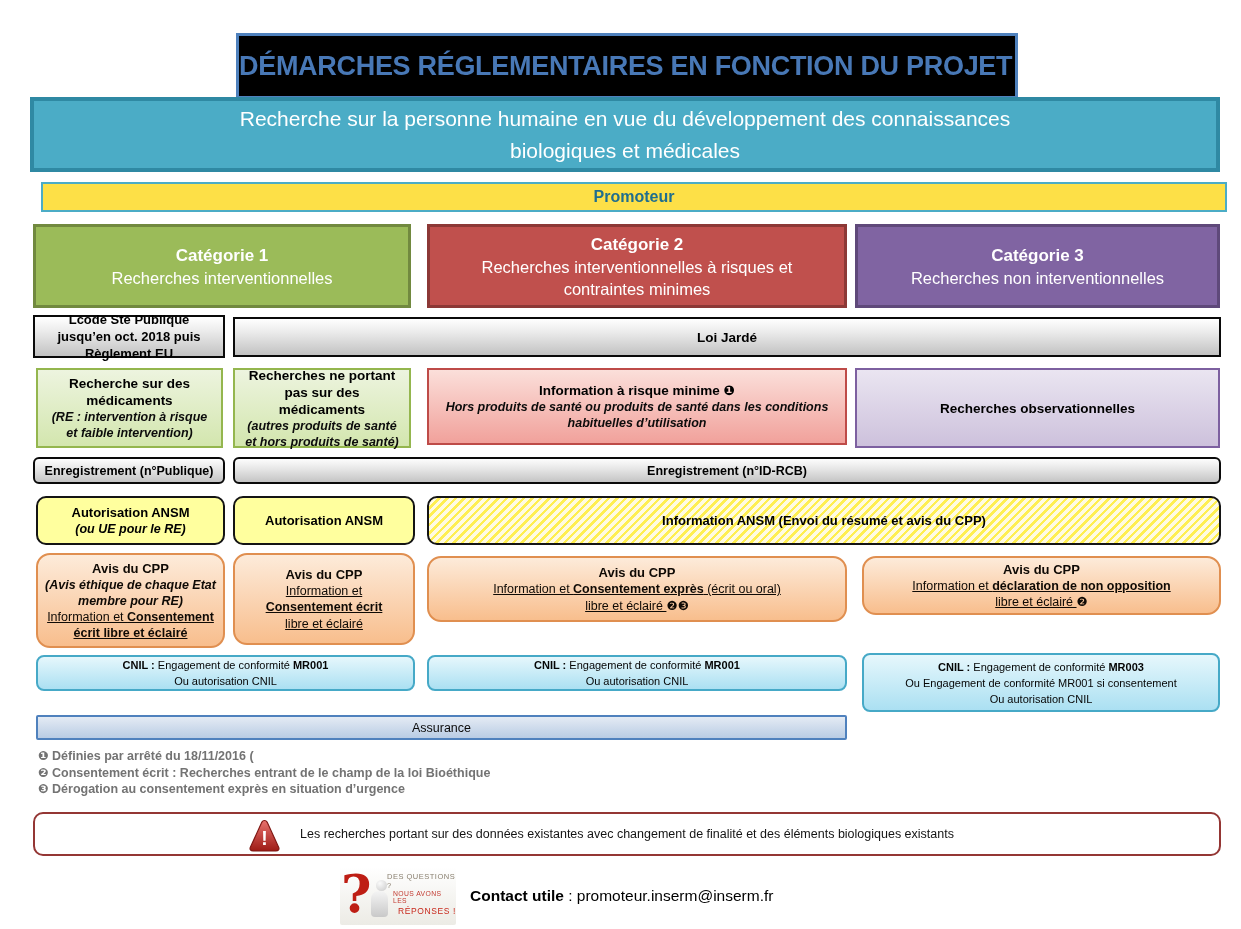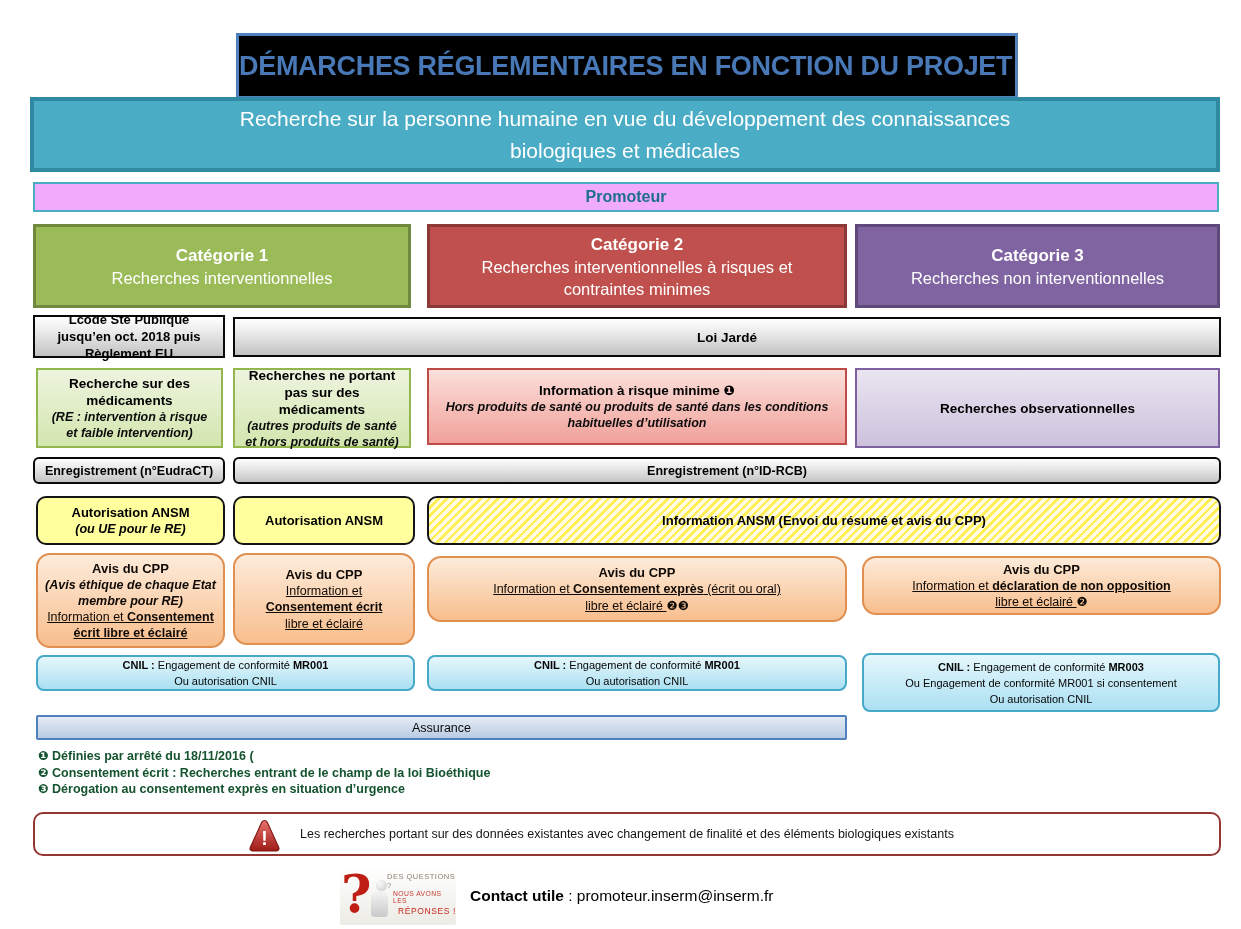--- a/index.html
+++ b/index.html
@@ -10,21 +10,21 @@
   
   .title-box { left:236px; top:33px; width:782px; height:66px; border:3px solid #4F81BD; background:#000000;
     display:flex; align-items:center; justify-content:flex-start; }
   .title-box span { font-size:27px; font-weight:bold; color:#4878B6; letter-spacing:-0.3px; white-space:nowrap; }
 
   
   .banner { left:30px; top:97px; width:1190px; height:75px; background:#4BACC6; border:4px solid #2F89A3;
     display:flex; flex-direction:column; align-items:center; justify-content:center; }
   .banner div { color:#ffffff; font-size:21px; line-height:32px; }
 
-  .promoteur { left:33px; top:182px; width:1186px; height:30px; background:#f0abfc; border:2px solid #4BACC6;
+  .promoteur { left:41px; top:182px; width:1186px; height:30px; background:#fde047; border:2px solid #4BACC6;
     display:flex; align-items:center; justify-content:center; font-size:16px; font-weight:bold; color:#1F6E8E; }
 
   
   .cat { top:224px; height:84px; display:flex; flex-direction:column; align-items:center; justify-content:center;
     color:#fff; text-align:center; padding:0 14px; }
   .cat .cat-title { font-weight:bold; font-size:17px; line-height:23px; }
   .cat .cat-sub { font-size:16.5px; line-height:22px; }
   .cat1 { left:33px; width:378px; background:#9BBB59; border:3px solid #71893F; }
   .cat2 { left:427px; width:420px; background:#C0504D; border:3px solid #8C3836; }
   .cat3 { left:855px; width:365px; background:#8064A2; border:3px solid #5F497A; }
@@ -80,21 +80,21 @@
   .cnil1 { left:36px; top:655px; width:379px; height:36px; }
   .cnil2 { left:427px; top:655px; width:420px; height:36px; }
   .cnil3 { left:862px; top:653px; width:358px; height:59px; }
 
   
   .assurance { left:36px; top:715px; width:811px; height:25px; background:linear-gradient(180deg,#E4EBF4 0%,#B9CCE4 100%);
     border:2px solid #4F81BD; border-radius:2px; display:flex; align-items:center; justify-content:center;
     font-size:12.5px; color:#0a0a0a; }
 
   
-  .footnotes { left:38px; top:748px; width:760px; font-weight:bold; font-size:12.5px; line-height:16.5px; color:#14532d; }
+  .footnotes { left:38px; top:748px; width:760px; font-weight:bold; font-size:12.5px; line-height:16.5px; color:#737373; }
 
   
   .warning { left:33px; top:812px; width:1188px; height:44px; background:#fff; border:2px solid #943634; border-radius:10px;
     display:flex; align-items:center; justify-content:center; }
   .warning-text { text-align:center; font-size:12.5px; line-height:17px; color:#141414; }
   .warn-icon { position:absolute; left:214px; top:4px; }
 
   
   .badge { left:340px; top:867px; width:116px; height:58px; background:linear-gradient(#ffffff,#ECEBE5); border-radius:2px; }
   .badge .q { position:absolute; left:1px; top:-4px; font-family:"DejaVu Serif",serif; font-weight:bold; font-size:52px; color:#BE1E14; }
@@ -147,21 +147,21 @@
   <div class="rt-sub">(autres produits de santé et hors produits de santé)</div>
 </div>
 <div class="abs rtbox risque">
   <div class="rt-title">Information à risque minime ❶</div>
   <div class="rt-sub">Hors produits de santé ou produits de santé dans les conditions habituelles d’utilisation</div>
 </div>
 <div class="abs rtbox obs">
   <div class="rt-title">Recherches observationnelles</div>
 </div>
 
-<div class="abs regbox eudract">Enregistrement (n°EudraCT)</div>
+<div class="abs regbox eudract">Enregistrement (n°Publique)</div>
 <div class="abs regbox idrcb">Enregistrement  (n°ID-RCB)</div>
 
 <div class="abs yellow ansm1">
   <div class="ansm-title">Autorisation ANSM</div>
   <div class="ansm-note">(ou UE pour le RE)</div>
 </div>
 <div class="abs yellow ansm2">
   <div class="ansm-title">Autorisation ANSM</div>
 </div>
 <div class="abs yellow ansm-info">

